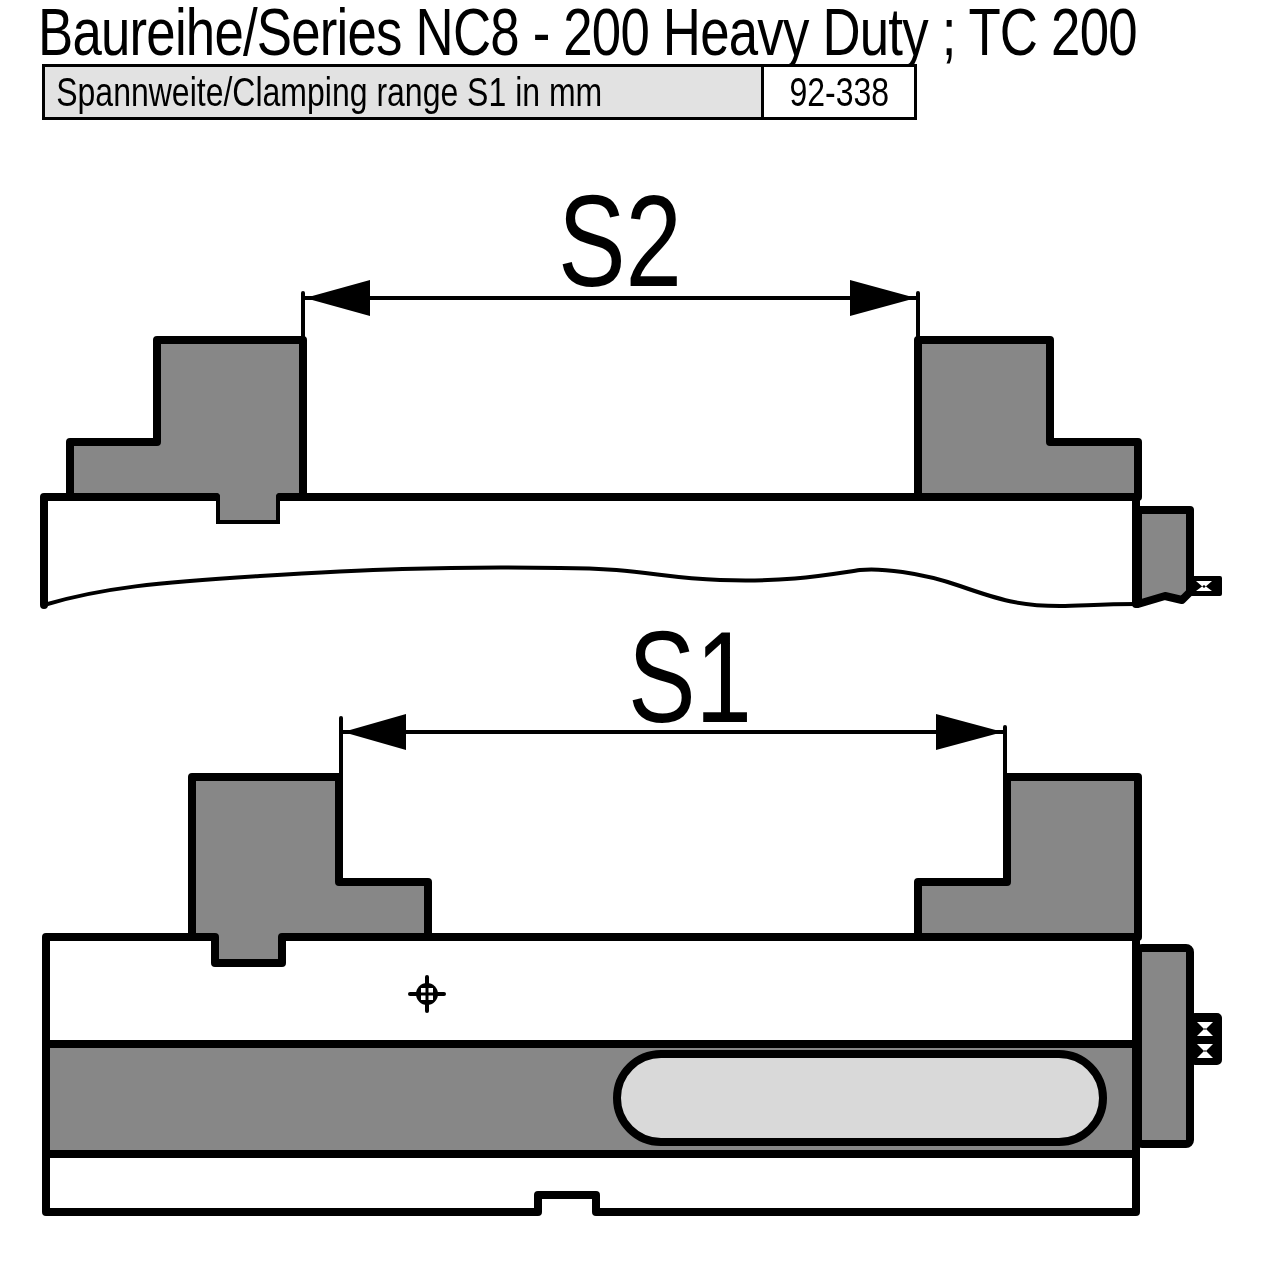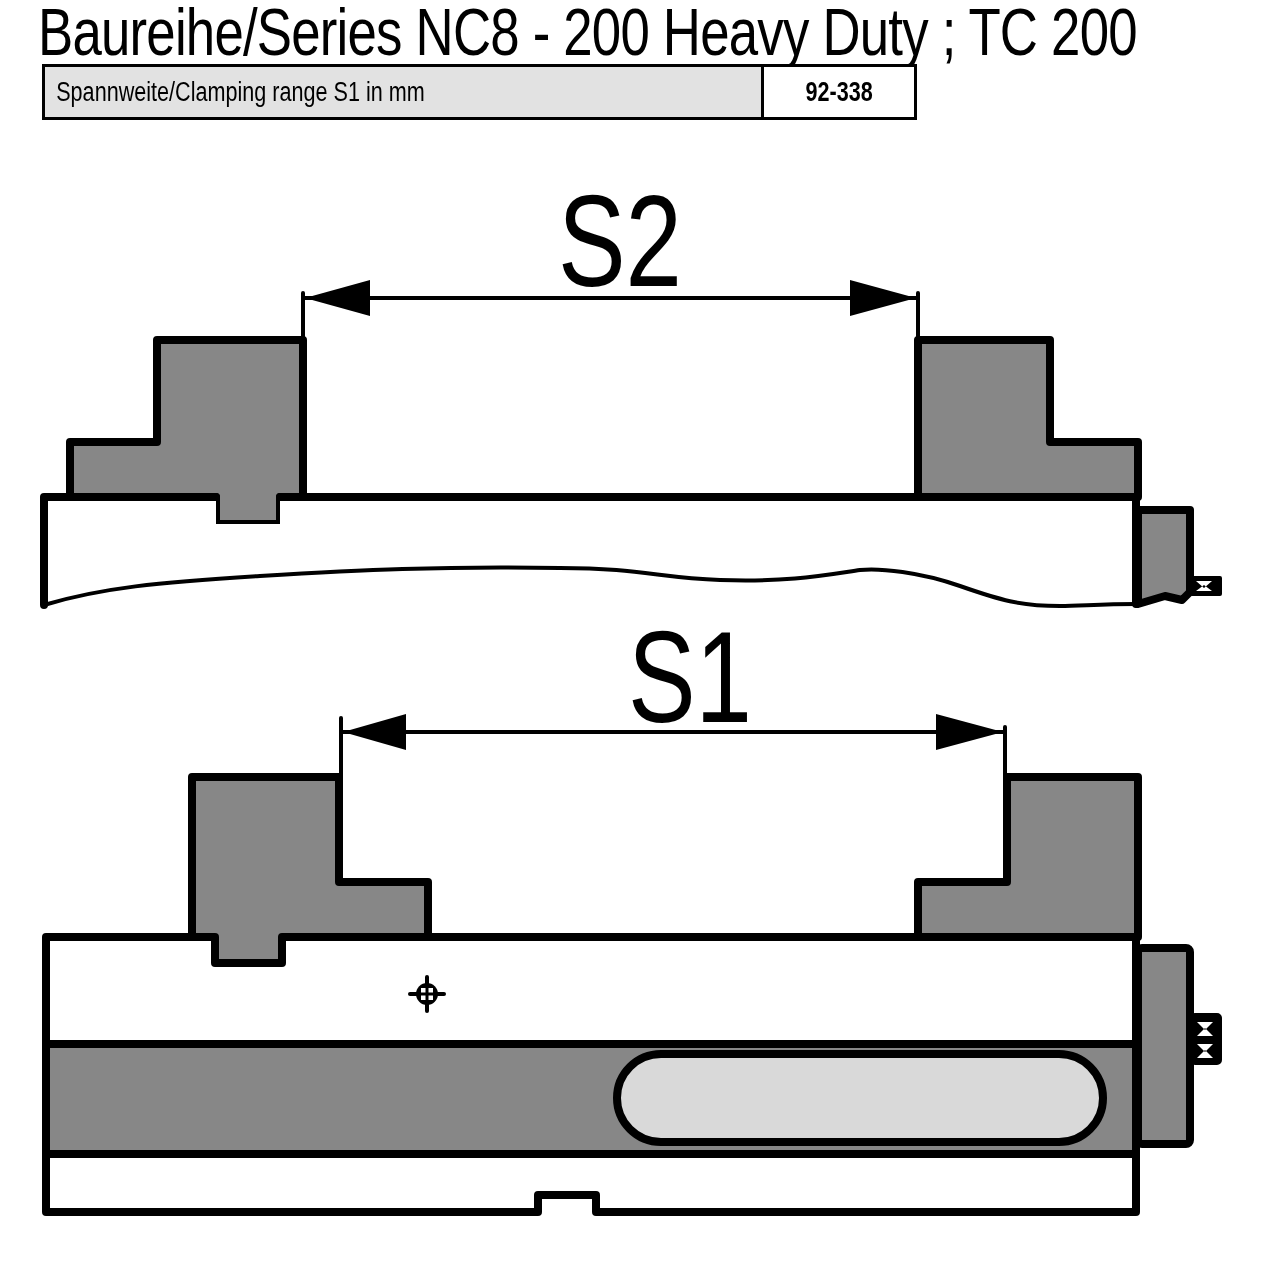--- a/index.html
+++ b/index.html
@@ -8,25 +8,25 @@
     .title {
       position: absolute; left: 38px; top: -4px;
       font-size: 66px; line-height: 72px; letter-spacing: -1px;
       transform: scaleX(0.80); transform-origin: left top; white-space: nowrap;
     }
     .spec-table {
       position: absolute; left: 42px; top: 64px;
       border-collapse: collapse; border: 3px solid #000;
     }
     .spec-table td {
-      border: 3px solid #000; height: 50px; padding: 0; font-size: 27px; line-height: 50px;
+      border: 3px solid #000; height: 50px; padding: 0; font-size: 40px; line-height: 50px;
       white-space: nowrap; overflow: hidden;
     }
     .spec-table td.label { width: 716px; background: #e2e2e2; }
-    .spec-table td.value { width: 150px; background: #ffffff; text-align: center; font-weight: bold; }
+    .spec-table td.value { width: 150px; background: #ffffff; text-align: center; }
     .cell-text { display: inline-block; transform: scaleX(0.80); transform-origin: left center; padding-left: 14px; }
     .value .cell-text { transform-origin: center center; padding-left: 0; }
     .dim-label {
       position: absolute; font-size: 130px; line-height: 130px;
       transform: scaleX(0.78); transform-origin: center top; white-space: nowrap;
     }
     #s2-label { left: 535px; top: 176px; width: 170px; text-align: center; }
     #s1-label { left: 605px; top: 612px; width: 170px; text-align: center; }
     svg.drawing { position: absolute; left: 0; top: 0; }
   </style>

